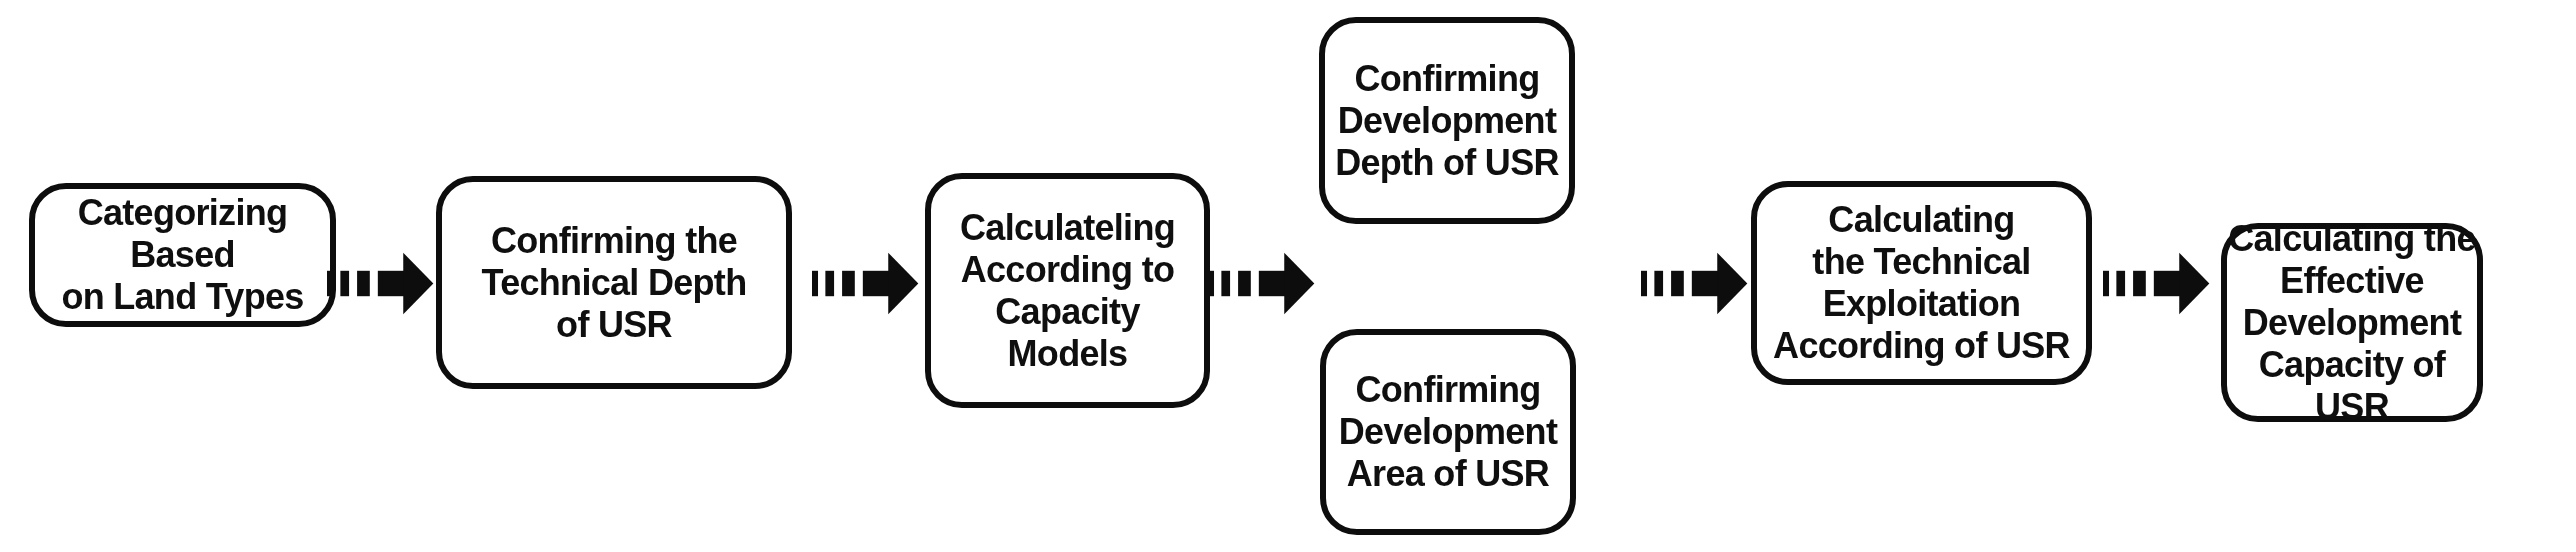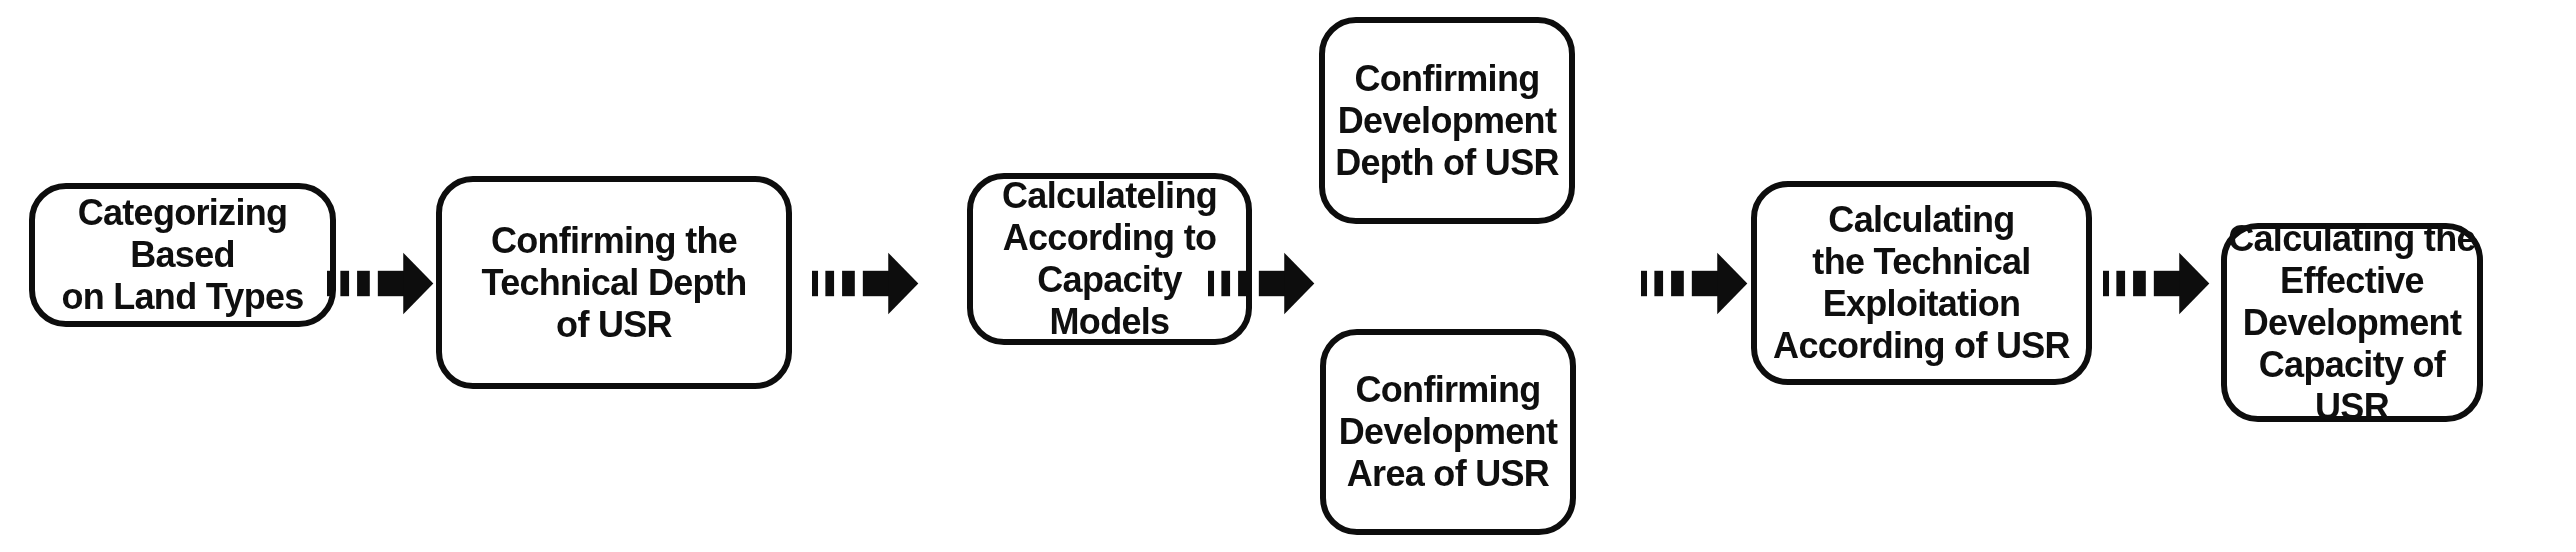--- a/index.html
+++ b/index.html
@@ -24,21 +24,21 @@
     letter-spacing: -0.7px;
     text-align: center;
     white-space: pre-line;
     display: flex;
     align-items: center;
     justify-content: center;
   }
   
   .n1 { left: 29px;   top: 183px; width: 307px; height: 144px; }
   .n2 { left: 436px;  top: 176px; width: 356px; height: 213px; }
-  .n3 { left: 925px; top: 173px; width: 285px; height: 172px; margin-left: 42px; }
+  .n3 { left: 925px; top: 173px; width: 285px; height: 235px; }
   .n4 { left: 1319px; top: 17px;  width: 256px; height: 207px; }
   .n5 { left: 1320px; top: 329px; width: 256px; height: 206px; }
   .n6 { left: 1751px; top: 181px; width: 341px; height: 204px; }
   .n7 { left: 2221px; top: 183px; width: 262px; height: 199px; margin-top: 40px; }
 
   .arrow {
     position: absolute;
     width: 107px;
     height: 63px;
     top: 252px;

